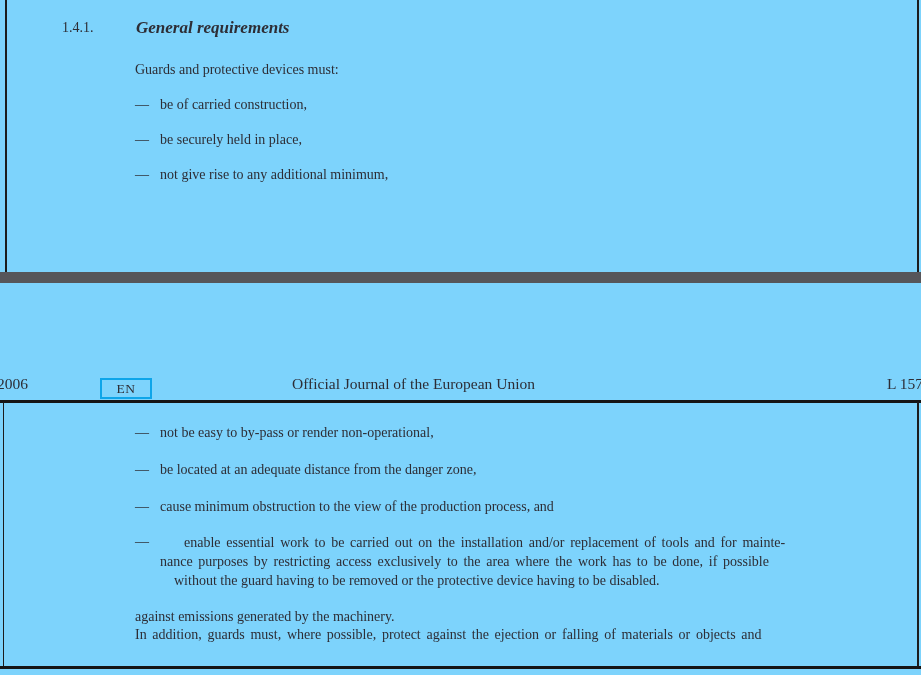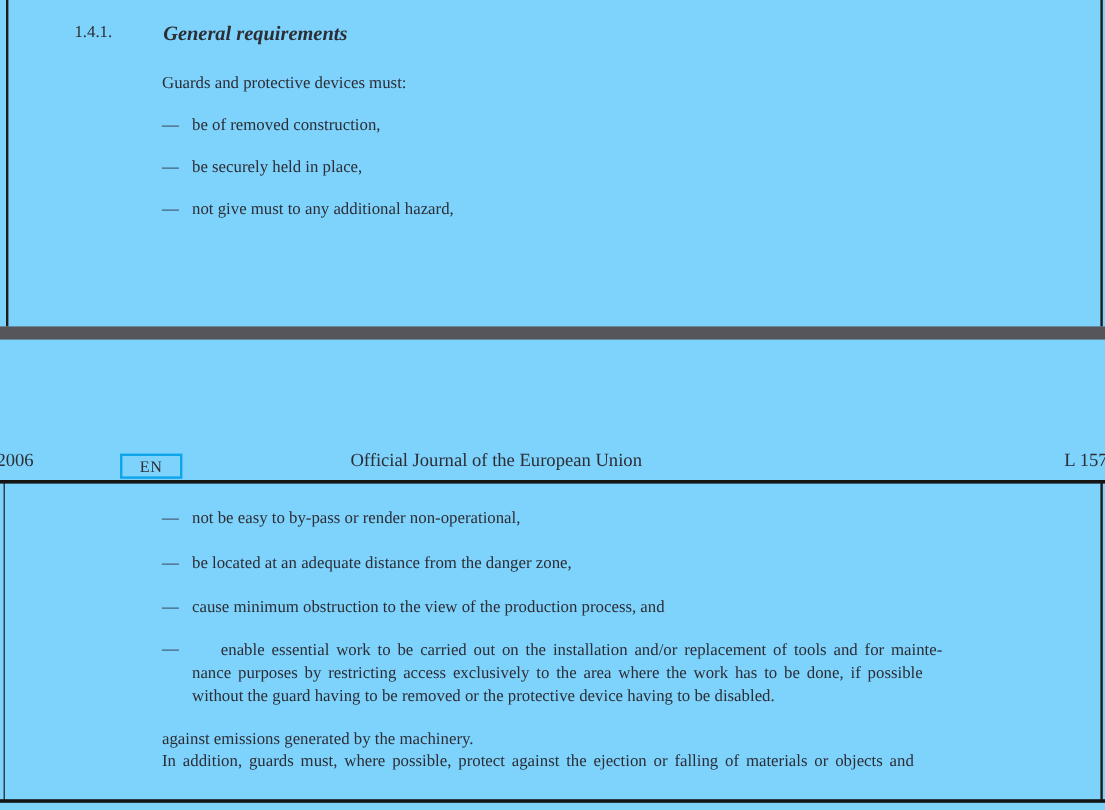--- a/index.html
+++ b/index.html
@@ -40,29 +40,29 @@
   <div class="abs vline" style="left:5px;top:0;height:272px;width:1.5px;"></div>
   <div class="abs vline" style="left:917px;top:0;height:272px;"></div>
 
   <div class="abs txt" style="left:62px;top:19px;">1.4.1.</div>
   <div class="abs txt sec-title" style="left:136px;top:19px;">General requirements</div>
 
   <div class="abs txt" style="left:135px;top:61px;">Guards and protective devices must:</div>
 
   <div class="abs txt bullet" style="left:135px;top:96px;">
     <span class="dash">—</span>
-    <span>be of removed construction,</span>
+    <span>be of carried construction,</span>
   </div>
   <div class="abs txt bullet" style="left:135px;top:131px;">
     <span class="dash">—</span>
     <span>be securely held in place,</span>
   </div>
   <div class="abs txt bullet" style="left:135px;top:166px;">
     <span class="dash">—</span>
-    <span>not give must to any additional hazard,</span>
+    <span>not give rise to any additional minimum,</span>
   </div>
 
   <div class="abs sep-bar" style="left:0;top:272px;width:921px;background:#56565a;"></div>
 
   <div class="abs hdr" style="left:-3px;top:374px;">2006</div>
 
   <div class="abs en-box" style="left:100px;top:378px;">EN</div>
 
   <div class="abs hdr" style="left:0;top:374px;width:827px;text-align:center;">Official Journal of the European Union</div>
 
@@ -85,21 +85,21 @@
   <div class="abs txt bullet" style="left:135px;top:498px;">
     <span class="dash">—</span>
     <span>cause minimum obstruction to the view of the production process, and</span>
   </div>
 
   <div class="abs txt bullet" style="left:135px;top:533px;">
     <span class="dash">—</span>
     <span>
       <span class="mline jline" style="display:block;margin-left:24px;">enable essential work to be carried out on the installation and/or replacement of tools and for mainte-</span>
       <span class="mline jline" style="display:block;">nance purposes by restricting access exclusively to the area where the work has to be done, if possible</span>
-      <span class="mline" style="display:block;">without the guard having to be removed or the protective device having to be disabled.</span>
+      <span class="mline" style="display:block;margin-left:14px;">without the guard having to be removed or the protective device having to be disabled.</span>
     </span>
   </div>
 
   <div class="abs txt" style="left:135px;top:608px;">
     <span class="pline" style="display:block;">against emissions generated by the machinery.</span>
     <span class="pline jline" style="display:block;">In addition, guards must, where possible, protect against the ejection or falling of materials or objects and</span>
   </div>
 
 </div>
 

